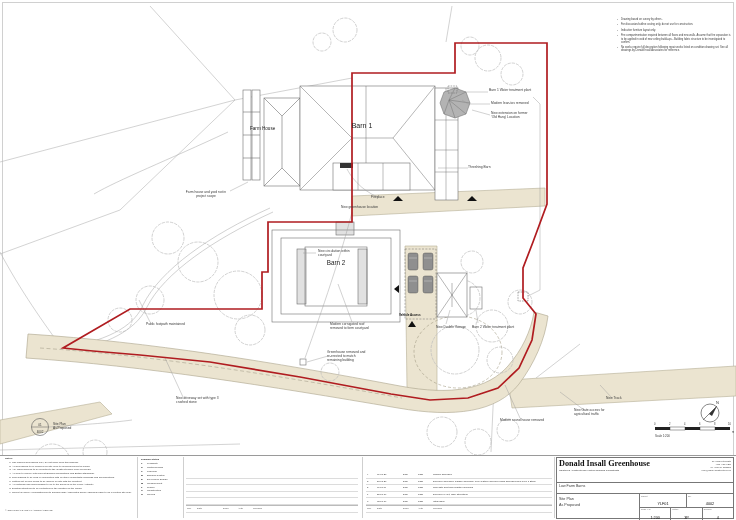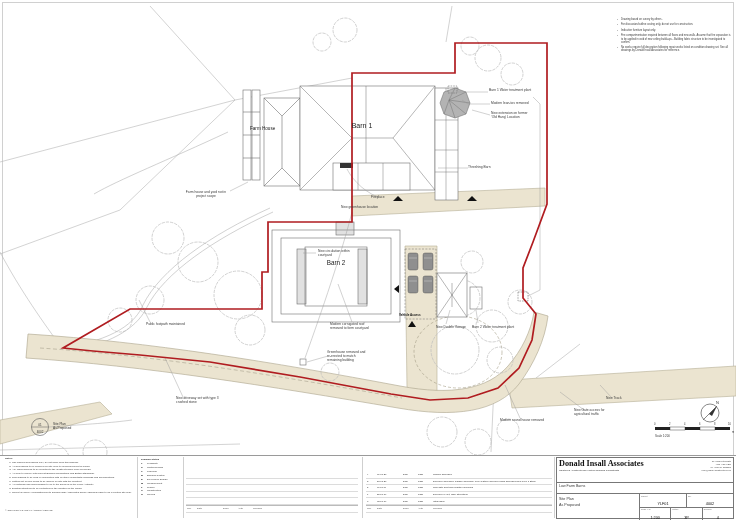--- a/index.html
+++ b/index.html
@@ -395,21 +395,21 @@
       <span class="rt-c c-date">Date</span>
       <span class="rt-c c-drwn">Drwn</span>
       <span class="rt-c c-auth">Auth</span>
       <span class="rt-c c-desc">Revision</span>
     </div>
   </div>
 
   <div id="tblock">
     <div id="tb-head">
       <div>
-        <div id="tb-name">Donald Insall Associates</div>
+        <div id="tb-name">Donald Insall Greenhouse</div>
         <div id="tb-tag">Chartered Architects and Historic Building Consultants</div>
       </div>
       <div id="tb-addr">
         <div>10 High Petergate</div>
         <div>York YO1 7EN</div>
         <div>+44 (0)1904 538550</div>
         <div>york@insall-architects.co.uk</div>
       </div>
     </div>
     <div id="tb-proj">Low Farm Barns</div>

